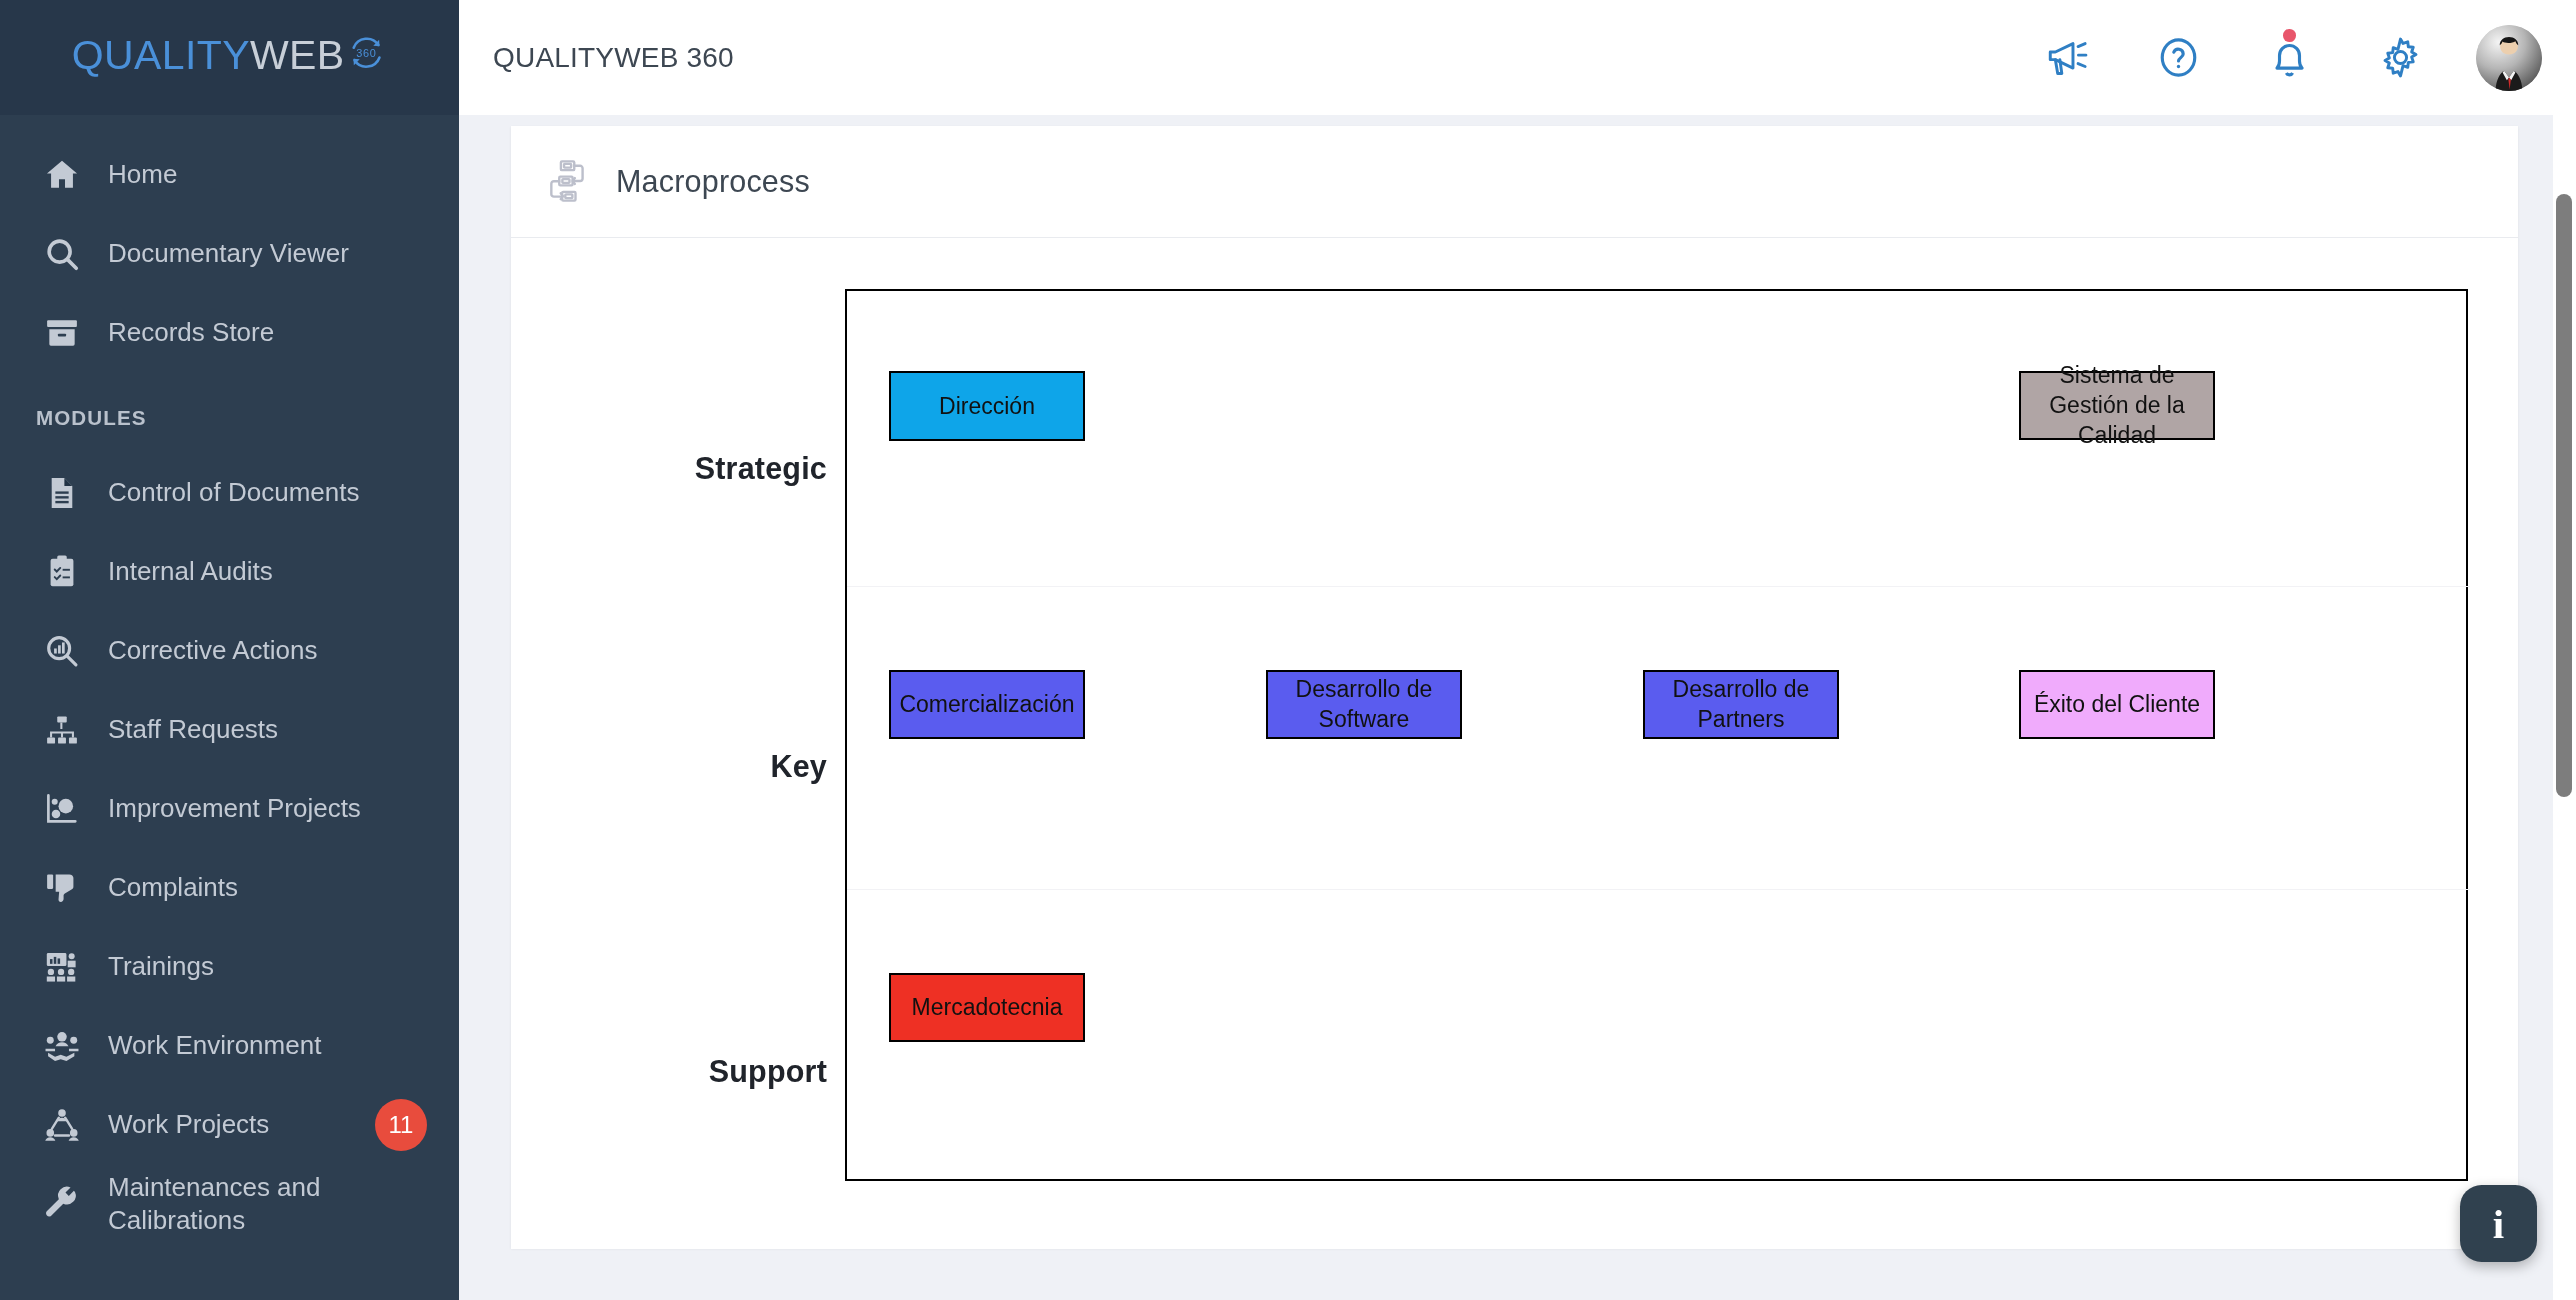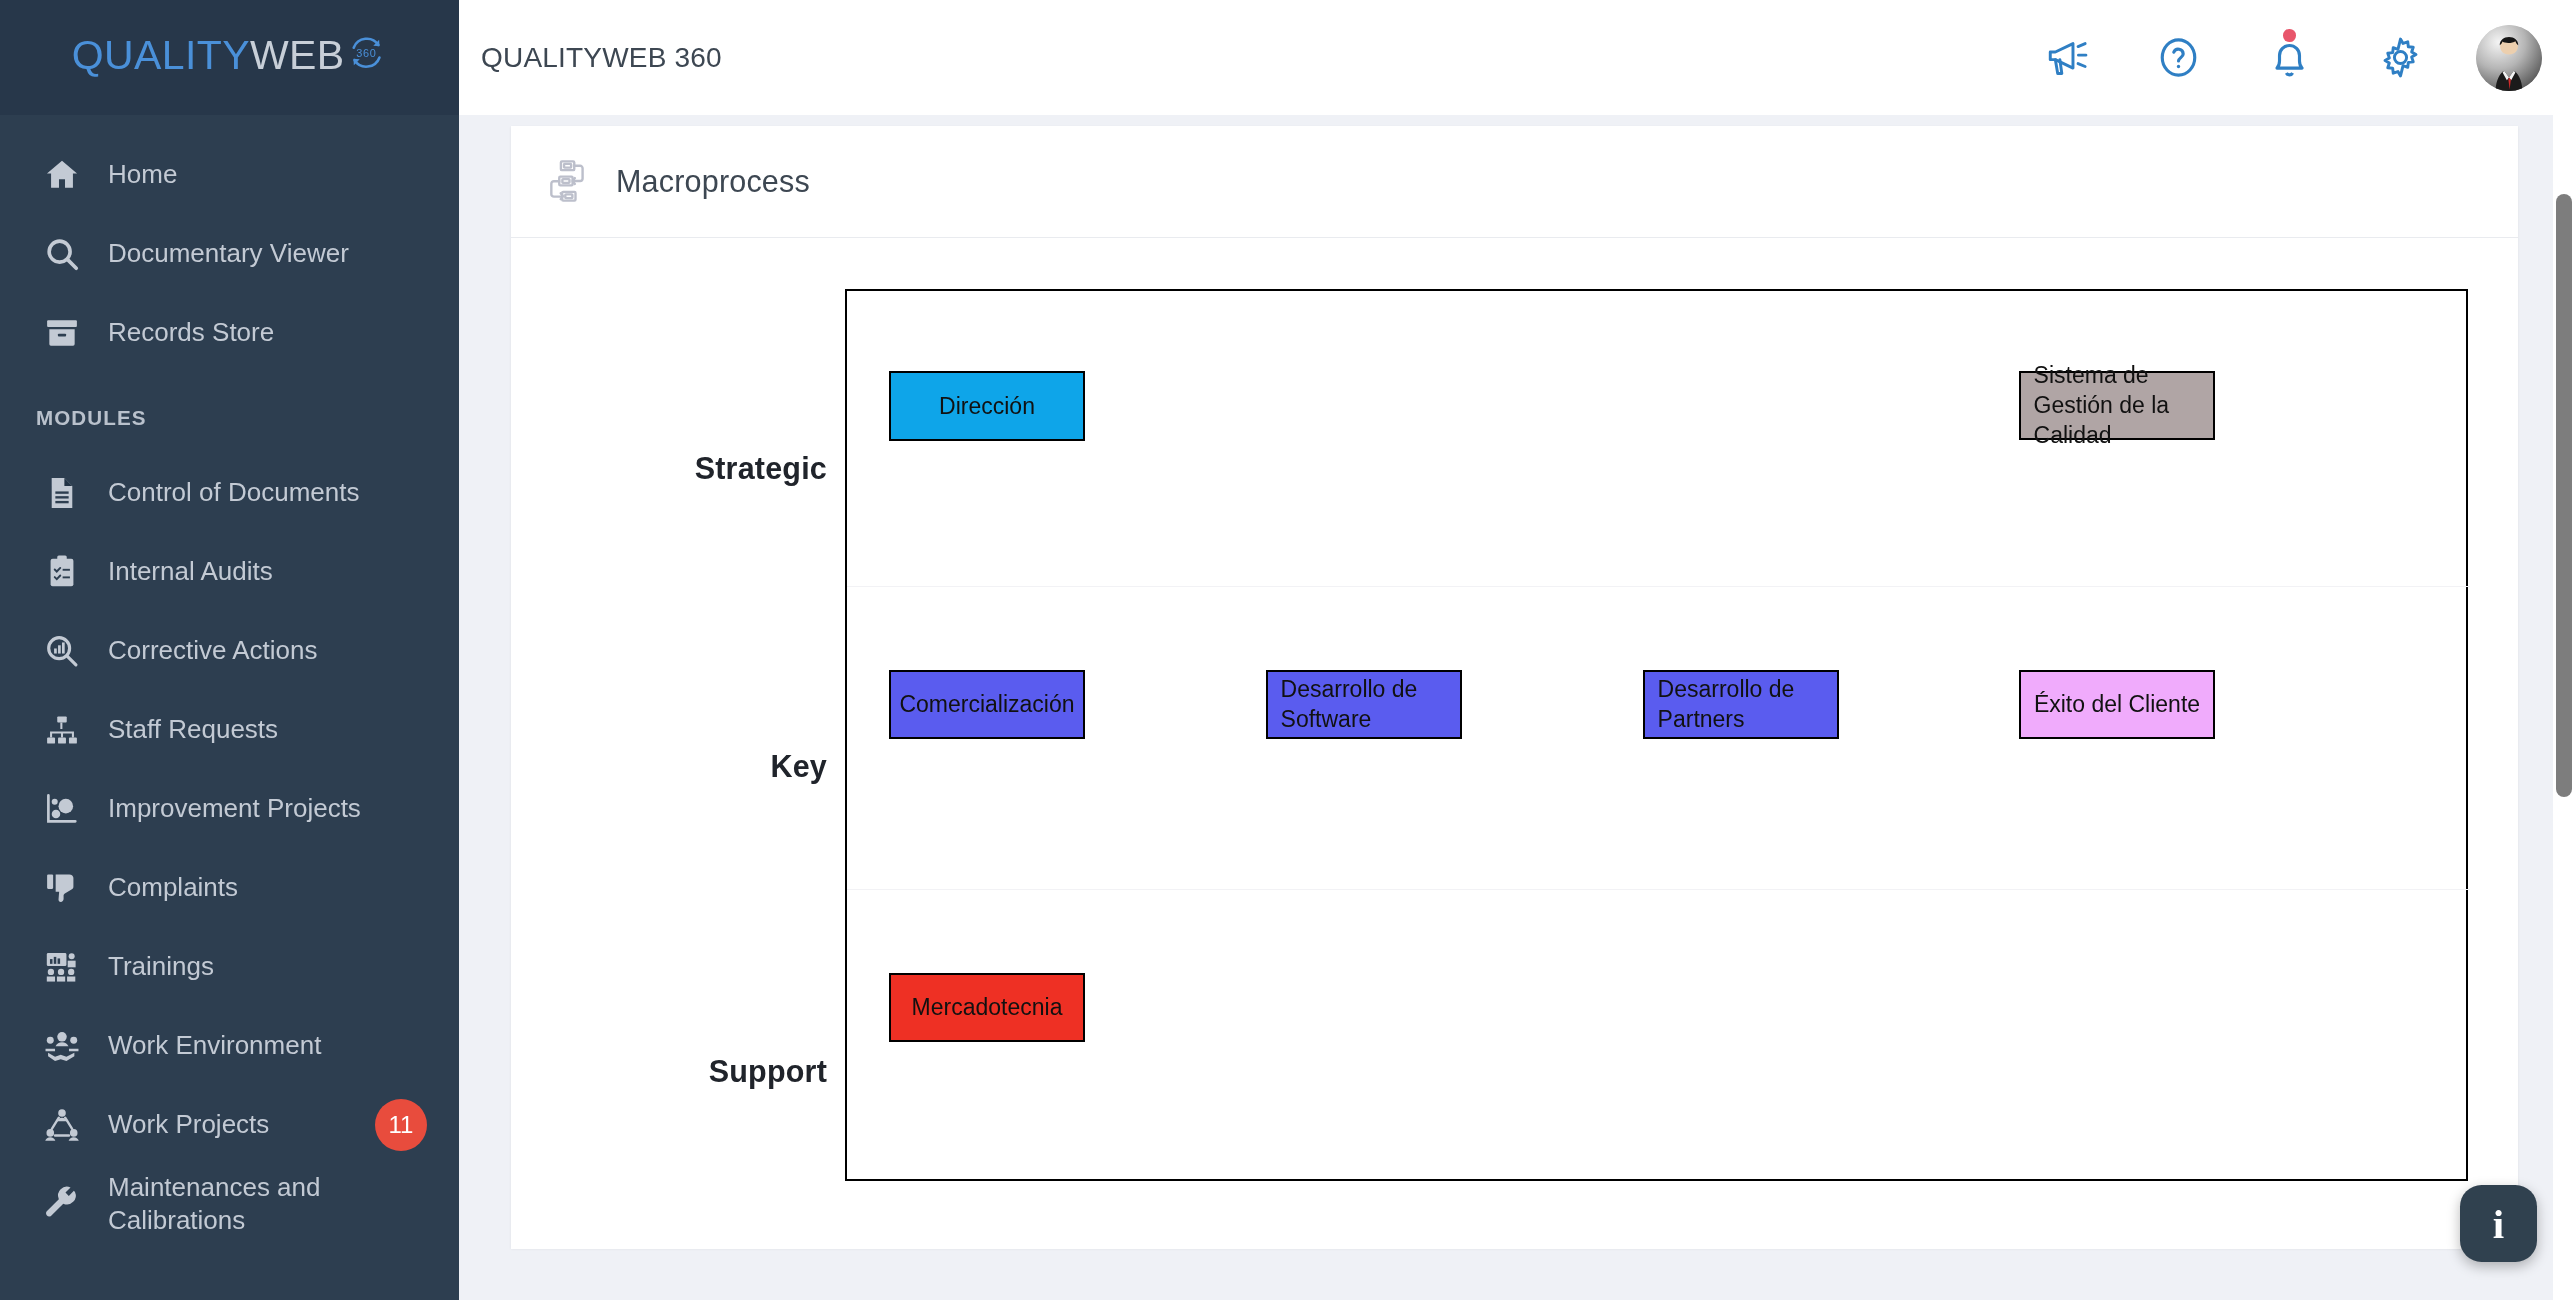--- a/index.html
+++ b/index.html
@@ -52,21 +52,21 @@
   
   #main {
     position:absolute; left:459px; top:0; right:0; height:1301px;
     background:#eff1f6;
   }
   #topbar {
     height:115px; background:#ffffff;
     display:flex; align-items:center; position:relative;
   }
   #topbar-title {
-    margin-left:22px; font-size:28px; color:#3d4752; font-weight:400;
+    margin-left:34px; font-size:28px; color:#3d4752; font-weight:400;
     letter-spacing:0.2px;
   }
   #topbar-actions {
     position:absolute; right:34px; top:0; height:115px;
     display:flex; align-items:center; gap:0px;
   }
   .tb-icon {
     width:111px; height:115px; display:flex; align-items:center; justify-content:center;
     color:#2f7fc4; cursor:pointer; position:relative;
   }
@@ -108,21 +108,21 @@
     border:2.7px solid #000000; background:#ffffff;
   }
   .drow {
     position:absolute; left:0; width:1623px;
     border-bottom:1.8px solid #f2f2f5;
   }
   .drow.last { border-bottom:none; }
   .dbox {
     position:absolute; border:2.7px solid #000000;
     display:flex; align-items:center; justify-content:center;
-    text-align:left; font-size:23px; color:#111111; line-height:1.32;
+    text-align:center; font-size:23px; color:#111111; line-height:1.32;
     padding:0 12.6px; cursor:pointer;
   }
   .rowlabel {
     position:absolute; font-size:30.5px; font-weight:700; color:#20242b;
     text-align:right; letter-spacing:0.2px;
   }
 
   
   #fab {
     position:absolute; right:39px; bottom:39px;

